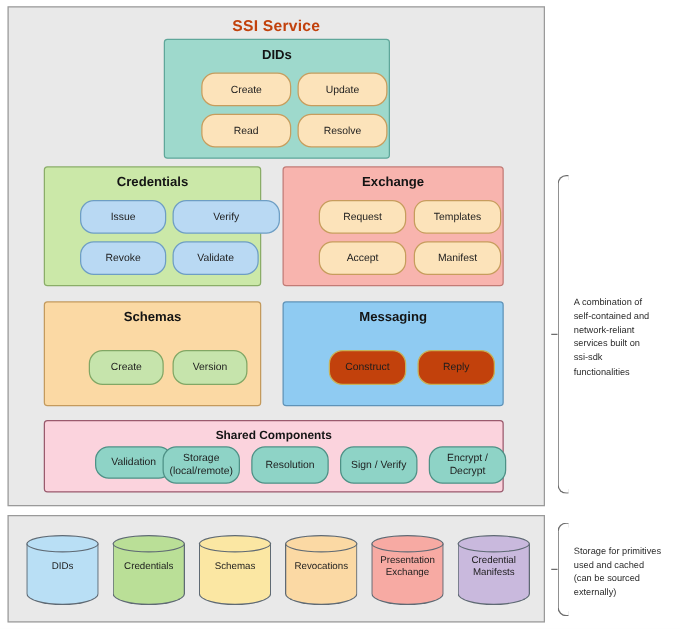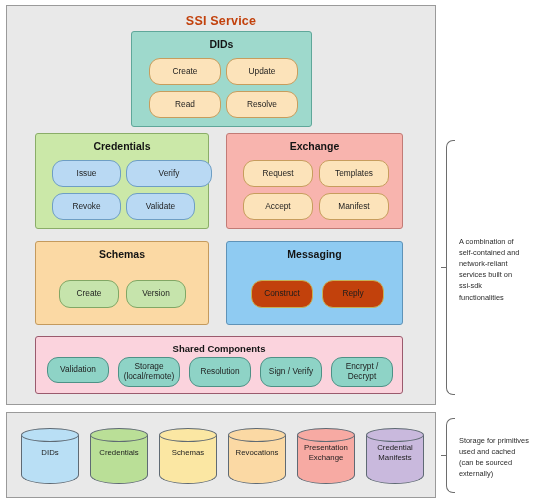--- a/index.html
+++ b/index.html
@@ -67,20 +67,21 @@
     box-sizing: border-box;
     border-radius: 11px;
     display: flex;
     align-items: center;
     justify-content: center;
     text-align: center;
     font-size: 8.3px;
     line-height: 1.18;
     color: #1d1d1d;
     padding: 12px 2px;
+    margin-left: 12px;
   }
 
   
   .bg-teal    { background: #9ed9cc; border: 1px solid #5fa79a; }
   .bg-green   { background: #cbe8a8; border: 1px solid #8aad68; }
   .bg-salmon  { background: #f8b4ae; border: 1px solid #c27b76; }
   .bg-orange  { background: #fbd9a4; border: 1px solid #c49a5d; }
   .bg-blue    { background: #8fcbf2; border: 1px solid #5f93b8; }
   .bg-pink    { background: #fbd3dd; border: 1px solid #9a5a6d; }
 
@@ -201,21 +202,21 @@
     </div>
 
     <div class="group bg-blue" style="left:219px; top:235px; width:177px; height:84px;">
       <div class="group-title">Messaging</div>
       <div class="pill pl-yellow" style="left:24px; top:38px; width:62px; height:28px;">Construct</div>
       <div class="pill pl-yellow" style="left:95px; top:38px; width:62px; height:28px;">Reply</div>
     </div>
 
     <div class="group bg-pink" style="left:28px; top:330px; width:368px; height:58px;">
       <div class="group-title small">Shared Components</div>
-      <div class="pill pl-teal" style="left:11px; top:20px; width:62px; height:14px;">Validation</div>
+      <div class="pill pl-teal" style="left:28px; top:20px; width:62px; height:14px;">Validation</div>
       <div class="pill pl-teal" style="left:82px; top:20px; width:62px; height:30px;">Storage (local/remote)</div>
       <div class="pill pl-teal" style="left:153px; top:20px; width:62px; height:30px;">Resolution</div>
       <div class="pill pl-teal" style="left:224px; top:20px; width:62px; height:30px;">Sign / Verify</div>
       <div class="pill pl-teal" style="left:295px; top:20px; width:62px; height:30px;">Encrypt / Decrypt</div>
     </div>
   </div>
 
   <div class="storage-panel">
     <div class="cyl" style="left:14px;">
       <div class="body cy-blue"></div>

